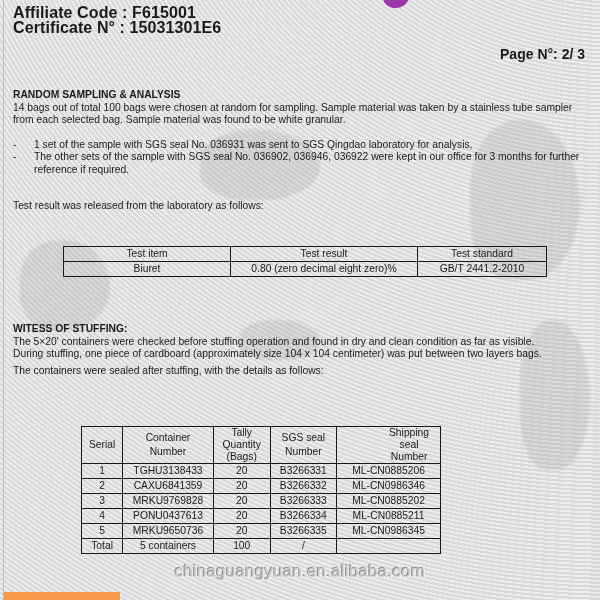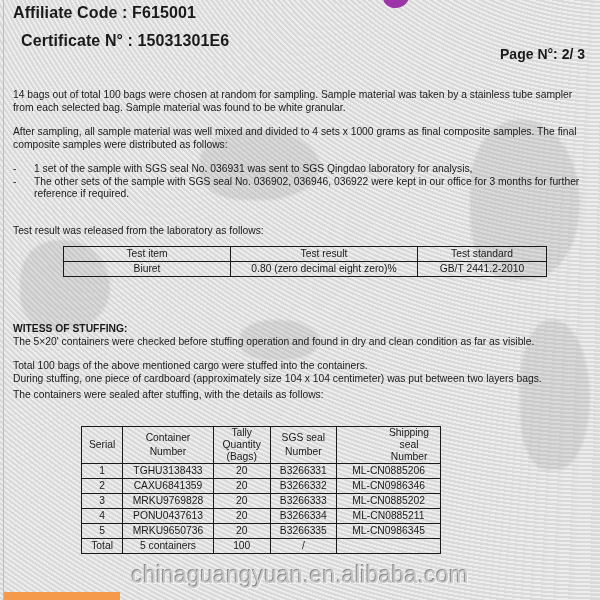--- a/index.html
+++ b/index.html
@@ -15,43 +15,43 @@
     .stamp { position: absolute; left: 383px; top: -14px; width: 26px; height: 22px; background: #9b35a8; border-radius: 40% 45% 55% 50%; }
     .hdr { position: absolute; left: 13px; font-weight: bold; font-size: 16px; letter-spacing: 0.1px; }
     .page-no { position: absolute; right: 15px; top: 46px; font-weight: bold; font-size: 14px; }
     .section { position: absolute; left: 13px; width: 578px; font-size: 10.3px; line-height: 12.5px; }
     .section-title { font-weight: bold; }
     p { margin: 0; }
     .bullet { display: flex; }
     .bullet .dash { width: 21px; flex: none; }
     table { border-collapse: collapse; position: absolute; font-size: 10.3px; }
     td, th { border: 1.5px solid #1a1a1a; text-align: center; font-weight: normal; padding: 0 3px; line-height: 14px; height: 14px; }
-    .watermark { position: absolute; left: 0; width: 600px; top: 562px; text-align: center; font-size: 23px; color: #c8c8c8; letter-spacing: 0.2px; text-shadow: -1px -1px 0 #8a8a8a, 1px 1px 0 #f4f4f4; }
+    .watermark { position: absolute; left: 0; width: 600px; top: 562px; text-align: center; font-size: 17px; color: #c8c8c8; letter-spacing: 0.2px; text-shadow: -1px -1px 0 #8a8a8a, 1px 1px 0 #f4f4f4; }
     .orange-bar { position: absolute; left: 4px; top: 592px; width: 116px; height: 8px; background: #f59a4a; }
   </style>
 </head>
 <body>
 
 <div class="leftline"></div>
 
 <div class="map-blob" style="left:20px;top:240px;width:90px;height:90px;"></div>
 <div class="map-blob" style="left:200px;top:130px;width:120px;height:70px;"></div>
 <div class="map-blob" style="left:470px;top:120px;width:110px;height:160px;"></div>
 <div class="map-blob" style="left:240px;top:320px;width:80px;height:40px;"></div>
 <div class="map-blob" style="left:520px;top:320px;width:70px;height:150px;"></div>
 
 <div class="stamp"></div>
 
 <div class="hdr" style="top:4px;">Affiliate Code : F615001</div>
-<div class="hdr" style="top:32px;margin-left:8px;">Certificate N°  : 15031301E6</div>
+<div class="hdr" style="top:19px;">Certificate N°  : 15031301E6</div>
 <div class="page-no">Page N°: 2/ 3</div>
 
 <div class="section" style="top:89px;">
+  <p class="section-title">RANDOM SAMPLING &amp; ANALYSIS</p>
   <p>14 bags out of total 100 bags were chosen at random for sampling. Sample material was taken by a stainless tube sampler from each selected bag. Sample material was found to be white granular.</p>
-  <p style="margin-top:12px;">After sampling, all sample material was well mixed and divided to 4 sets x 1000 grams as final composite samples. The final composite samples were distributed as follows:</p>
   <div style="margin-top:12px;">
     <div class="bullet">
       <span class="dash">-</span>
       <span>1 set of the sample with SGS seal No. 036931  was sent to SGS Qingdao laboratory for analysis,</span>
     </div>
     <div class="bullet">
       <span class="dash">-</span>
       <span>The other sets of the sample with SGS seal No. 036902, 036946, 036922 were kept in our office for 3 months for further reference if required.</span>
     </div>
   </div>
@@ -69,21 +69,20 @@
     <td>Biuret</td>
     <td>0.80 (zero decimal eight zero)%</td>
     <td>GB/T 2441.2-2010</td>
   </tr>
 </tbody>
   </table>
 
 <div class="section" style="top:323px;">
   <p class="section-title">WITESS OF STUFFING:</p>
   <p>The 5×20' containers were checked before stuffing operation and found in dry and clean condition as far as visible.</p>
-  <p style="margin-top:12px;">Total 100 bags of the above mentioned cargo were stuffed into the containers.</p>
   <p>During stuffing, one piece of cardboard (approximately size 104 x 104 centimeter) was put between two layers bags.</p>
   <p style="margin-top:4px;">The containers were sealed after stuffing, with the details as follows:</p>
 </div>
 
 <table style="left:81px;top:426px;width:360px;">
   <tbody>
       <tr>
     <th style="width:52px;height:26px;">Serial</th>
     <th style="width:114px;">Container Number</th>
     <th style="width:76px;line-height:12px;">Tally Quantity (Bags)</th>

